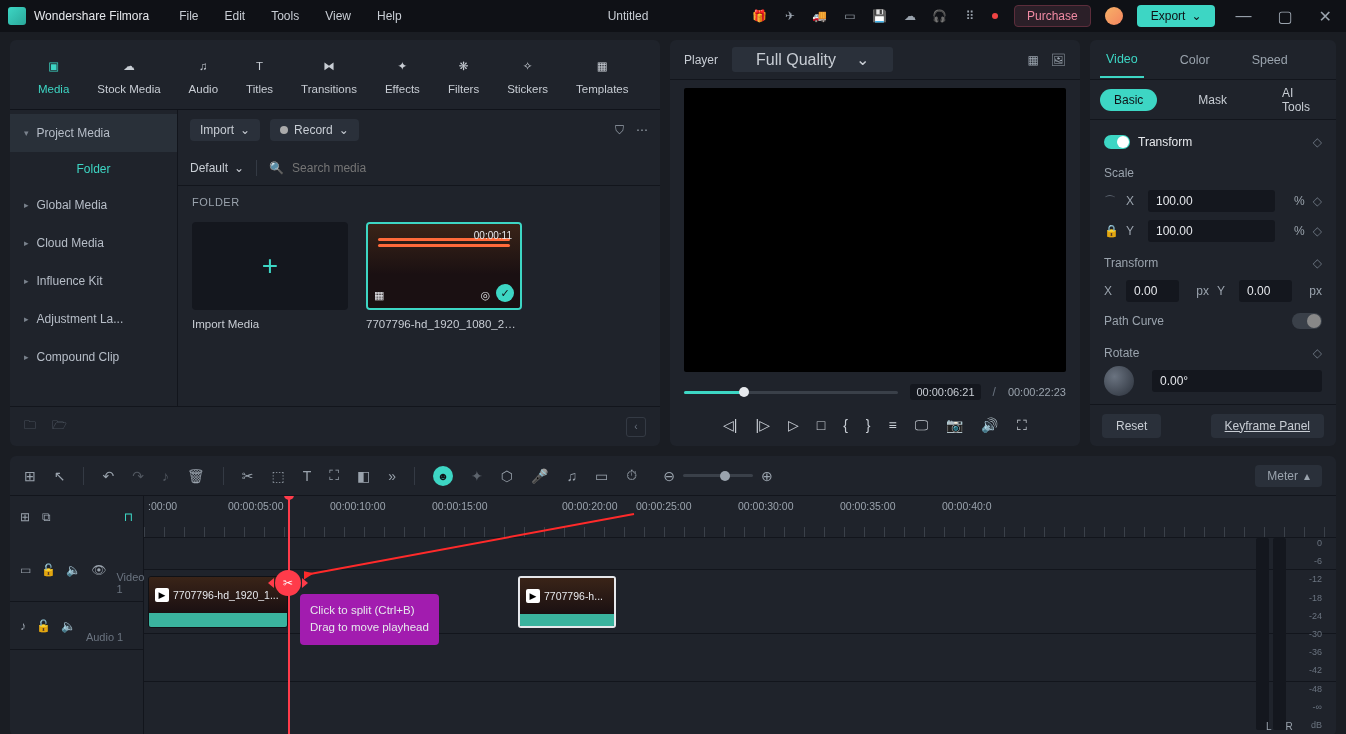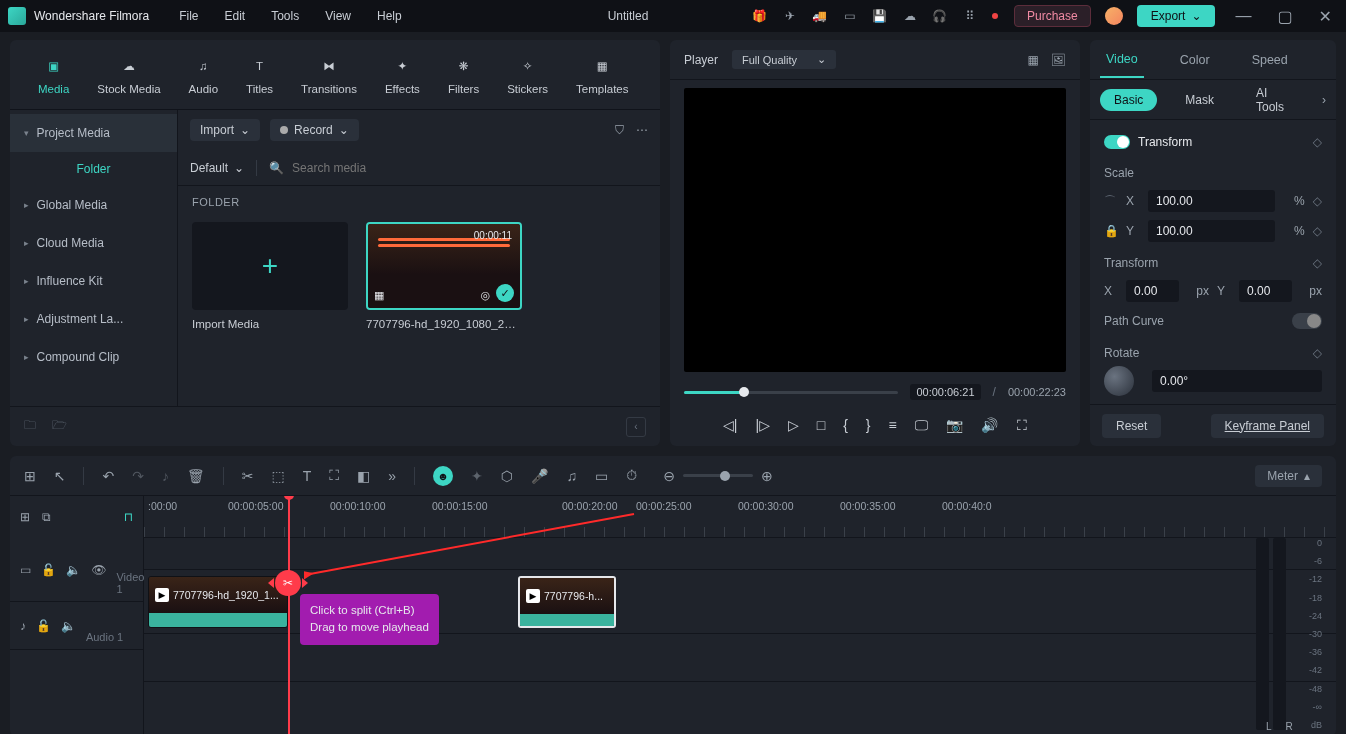--- a/index.html
+++ b/index.html
@@ -59,39 +59,39 @@
 .thumb-label{margin-top:8px;font-size:11.5px;color:#c8cdd4;text-align:left;white-space:nowrap;overflow:hidden;text-overflow:ellipsis;}
 .media-footer{height:40px;border-top:1px solid #12151c;display:flex;align-items:center;padding:0 14px;gap:16px;color:#6b7480;}
 .mf-icon{cursor:pointer;}
 .mf-right{margin-left:auto;}
 .mf-collapse{width:20px;height:20px;border:1px solid #343a44;border-radius:3px;display:flex;align-items:center;justify-content:center;cursor:pointer;font-size:10px;}
 
 
 .panel-player{width:410px;background:#1f232b;border-radius:6px;display:flex;flex-direction:column;}
 .player-head{height:40px;display:flex;align-items:center;padding:0 14px;gap:14px;border-bottom:1px solid #12151c;}
 .player-head .plabel{font-size:12px;color:#c8cdd4;}
-.pq-dd{background:#2a303a;border-radius:3px;padding:3px 10px;display:flex;align-items:center;gap:20px;font-size:11px;cursor:pointer;}
+.pq-dd{background:#2a303a;border-radius:3px;padding:3px 24px;display:flex;align-items:center;gap:20px;font-size:16px;cursor:pointer;}
 .ph-right{margin-left:auto;display:flex;gap:12px;color:#9aa3ad;}
 .player-view{flex:1;background:#000;margin:8px 14px;border-radius:2px;}
 .player-scrub{height:24px;padding:0 14px;display:flex;align-items:center;gap:12px;}
 .scrub-track{flex:1;height:3px;background:#3a4049;border-radius:2px;position:relative;}
 .scrub-fill{position:absolute;left:0;top:0;height:100%;width:28%;background:#3dd6c4;border-radius:2px;}
 .scrub-knob{position:absolute;left:28%;top:50%;transform:translate(-50%,-50%);width:10px;height:10px;border-radius:50%;background:#e6e8ec;}
 .tcode{font-size:11px;color:#c8cdd4;background:#14171e;padding:2px 6px;border-radius:3px;}
 .tsep{color:#6b7480;}
 .ttotal{font-size:11px;color:#9aa3ad;}
 .player-ctl{height:42px;display:flex;align-items:center;justify-content:center;gap:18px;color:#c8cdd4;padding:0 14px;}
 .pc-ic{cursor:pointer;font-size:14px;}
 
 
 .panel-insp{flex:1;background:#1f232b;border-radius:6px;display:flex;flex-direction:column;overflow:hidden;}
 .insp-tabs{height:40px;display:flex;align-items:center;border-bottom:1px solid #12151c;padding:0 10px;gap:30px;}
 .insp-tab{font-size:12.5px;color:#9aa3ad;cursor:pointer;padding:10px 6px;}
 .insp-tab.active{color:#3dd6c4;border-bottom:2px solid #3dd6c4;}
-.insp-sub{height:40px;display:flex;align-items:center;padding:0 10px;gap:14px;border-bottom:1px solid #12151c;}
+.insp-sub{height:40px;display:flex;align-items:center;padding:0 10px;gap:27px;border-bottom:1px solid #12151c;}
 .chip{background:#2a303a;padding:4px 14px;border-radius:12px;font-size:12px;cursor:pointer;}
 .chip.active{background:#3dd6c4;color:#0f1116;}
 .sub-arrow{margin-left:auto;color:#9aa3ad;cursor:pointer;}
 .insp-body{flex:1;overflow-y:auto;padding:8px 14px;}
 .sect{margin-bottom:14px;}
 .sect-head{display:flex;align-items:center;gap:8px;height:28px;}
 .toggle{width:26px;height:14px;border-radius:7px;background:#3dd6c4;position:relative;cursor:pointer;}
 .toggle .knob{position:absolute;top:1px;width:12px;height:12px;border-radius:50%;background:#fff;}
 .toggle .knob{right:1px;}
 .sect-title{font-size:12px;color:#e6e8ec;}

